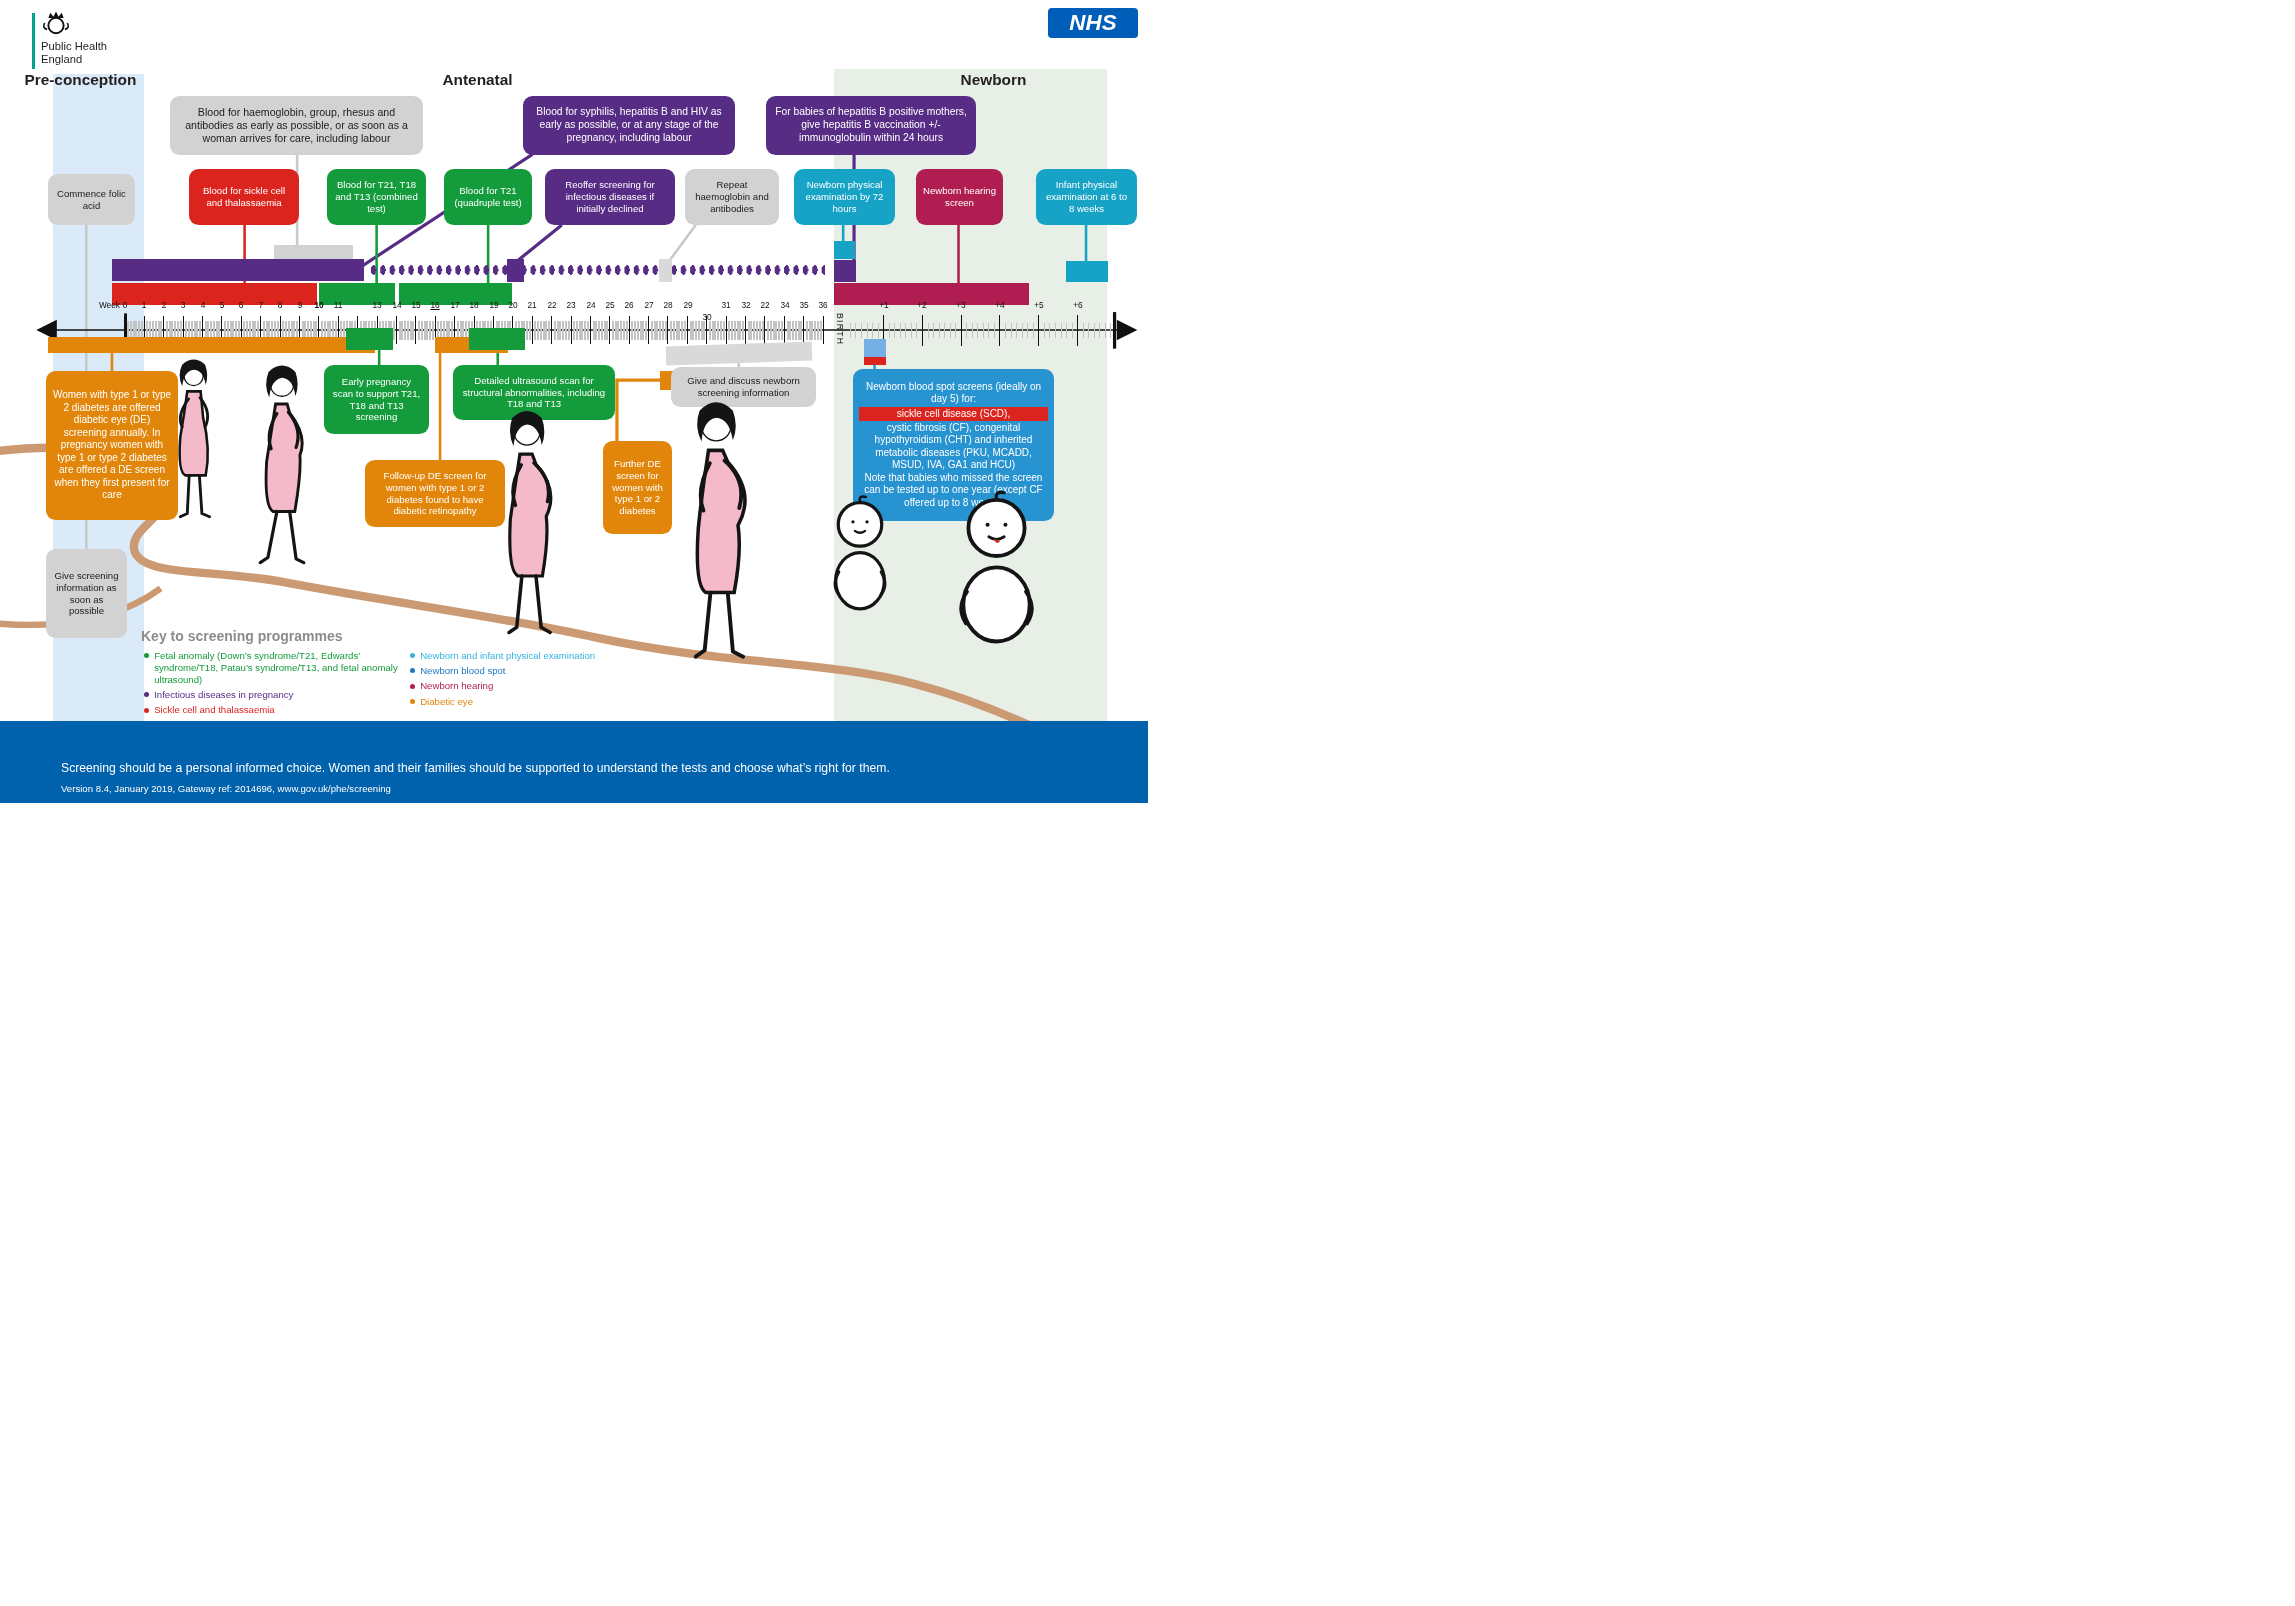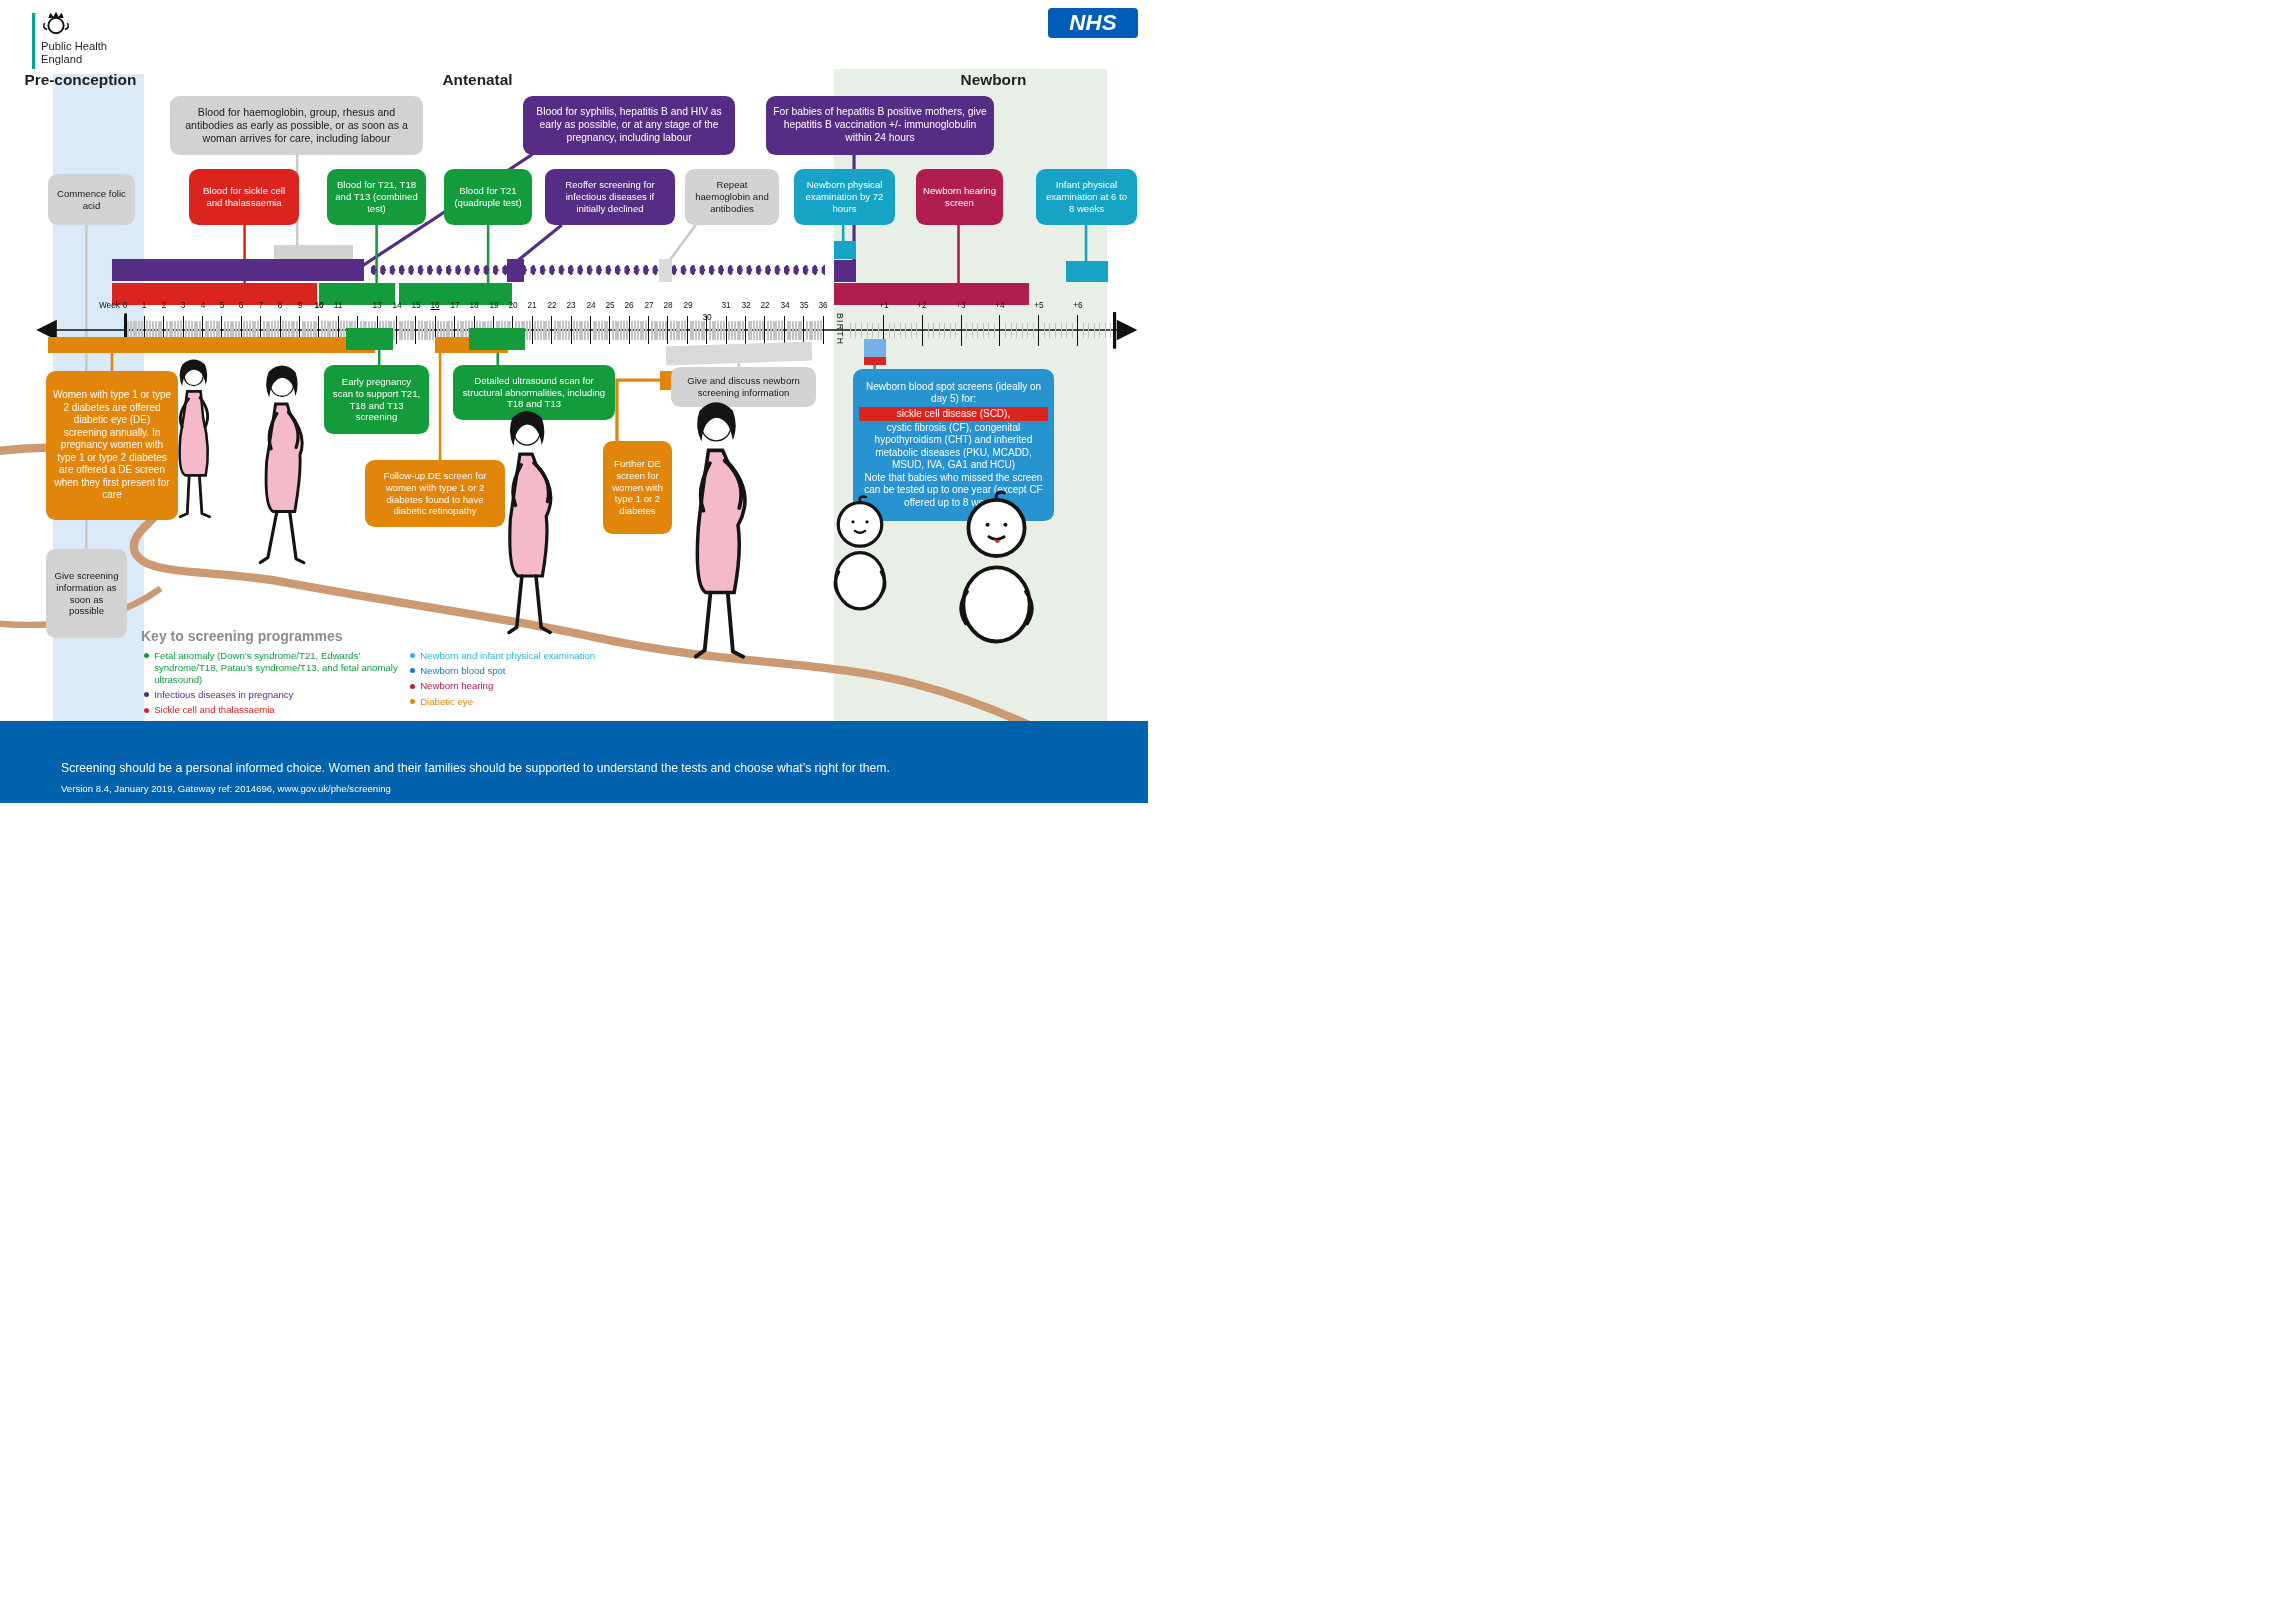--- a/index.html
+++ b/index.html
@@ -100,21 +100,21 @@
   <div id="nhs-logo">
       <span>NHS</span>
     </div>
 
   <div class="hdr" style="left:24.4px;top:71px;">Pre-conception</div>
   <div class="hdr" style="left:410px;top:71px;width:135px;text-align:center;">Antenatal</div>
   <div class="hdr" style="left:923px;top:71px;width:141px;text-align:center;">Newborn</div>
 
   <div class="box grey" style="left:170px;top:96px;width:253px;height:59px;font-size:10.6px;">Blood for haemoglobin, group, rhesus and antibodies as early as possible, or as soon as a woman arrives for care, including labour</div>
   <div class="box purple" style="left:523px;top:96px;width:212px;height:59px;font-size:10.3px;">Blood for syphilis, hepatitis B and HIV as early as possible, or at any stage of the pregnancy, including labour</div>
-  <div class="box purple" style="left:766px;top:96px;width:228px;height:59px;font-size:10.3px;">For babies of hepatitis B positive mothers, give hepatitis B vaccination +/- immunoglobulin within 24 hours</div>
+  <div class="box purple" style="left:766px;top:96px;width:210px;height:59px;font-size:10.3px;">For babies of hepatitis B positive mothers, give hepatitis B vaccination +/- immunoglobulin within 24 hours</div>
 
   <div class="box grey" style="left:48px;top:174px;width:87px;height:51px;">Commence folic acid</div>
   <div class="box red" style="left:189px;top:169px;width:110px;height:56px;">Blood for sickle cell and thalassaemia</div>
   <div class="box green" style="left:327px;top:169px;width:99px;height:56px;">Blood for T21, T18 and T13 (combined test)</div>
   <div class="box green" style="left:444px;top:169px;width:88px;height:56px;">Blood for T21 (quadruple test)</div>
   <div class="box purple" style="left:545px;top:169px;width:130px;height:56px;">Reoffer screening for infectious diseases if initially declined</div>
   <div class="box grey" style="left:685px;top:169px;width:94px;height:56px;">Repeat haemoglobin and antibodies</div>
   <div class="box teal" style="left:794px;top:169px;width:101px;height:56px;">Newborn physical examination by 72 hours</div>
   <div class="box crimson" style="left:916px;top:169px;width:87px;height:56px;">Newborn hearing screen</div>
   <div class="box teal" style="left:1036px;top:169px;width:101px;height:56px;">Infant physical examination at 6 to 8 weeks</div>

